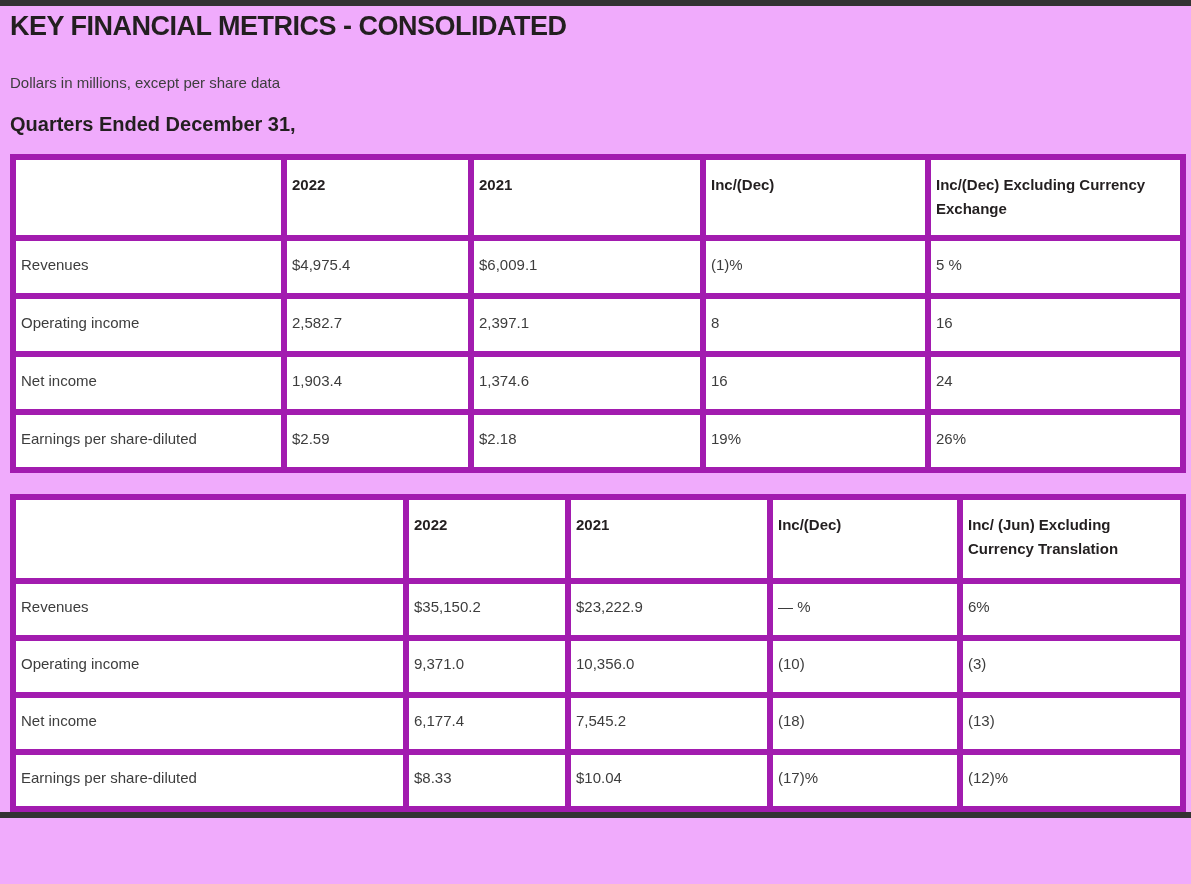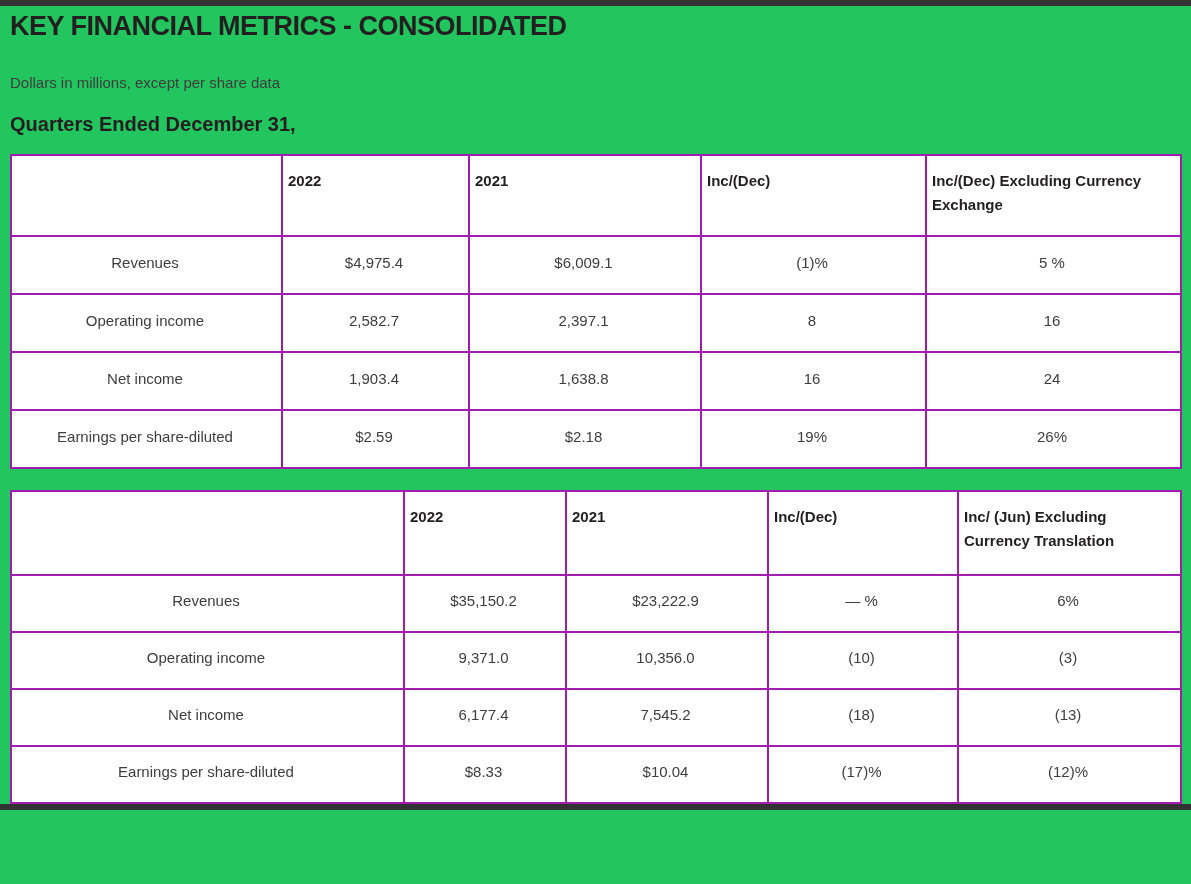--- a/index.html
+++ b/index.html
@@ -6,21 +6,21 @@
     margin: 0;
     padding: 0;
     background: #ffffff;
     font-family: "Liberation Sans", sans-serif;
     color: #231f20;
   }
   .page {
     position: relative;
     width: 1191px;
     height: 884px;
-    background: #22c55e;
+    background: #f0abfc;
     overflow: hidden;
   }
   .topbar {
     height: 6px;
     background: #333333;
     width: 100%;
   }
   .bottombar {
     height: 6px;
     background: #333333;
@@ -55,38 +55,37 @@
   }
   table.fin-table {
     margin-top: 21px;
     border-collapse: collapse;
     table-layout: fixed;
     width: 1170px;
     background: #ffffff;
   }
   table.fin-table th,
   table.fin-table td {
-    border: 2px solid #a21caf;
+    border: 6px solid #a21caf;
     font-size: 15px;
     overflow: hidden;
   }
   table.fin-table th {
     text-align: left;
     font-weight: bold;
     vertical-align: top;
     padding: 13px 8px 4px 5px;
     line-height: 24px;
     color: #231f20;
   }
   table.fin-table td {
     vertical-align: middle;
     padding: 2px 8px 8px 5px;
     font-weight: normal;
     color: #3d3d3d;
-    text-align: center;
   }
   table.fin-table thead tr { height: 81px; }
   table.fin-table tbody tr { height: 58px; }
   #annual-table thead tr { height: 84px; }
   #annual-table tbody tr { height: 57px; }
 </style>
 </head>
 <body>
 
 <div class="page">
@@ -127,21 +126,21 @@
         <tr>
           <td>Operating income</td>
           <td>2,582.7</td>
           <td>2,397.1</td>
           <td>8</td>
           <td>16</td>
         </tr>
         <tr>
           <td>Net income</td>
           <td>1,903.4</td>
-          <td>1,638.8</td>
+          <td>1,374.6</td>
           <td>16</td>
           <td>24</td>
         </tr>
         <tr>
           <td>Earnings per share-diluted</td>
           <td>$2.59</td>
           <td>$2.18</td>
           <td>19%</td>
           <td>26%</td>
         </tr>

